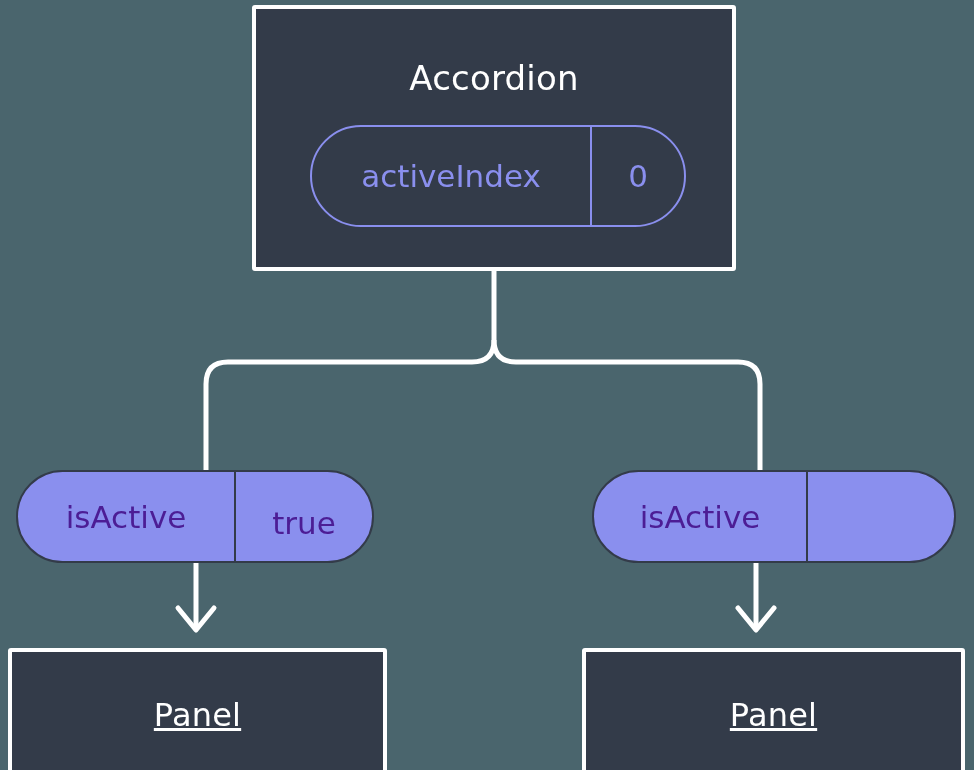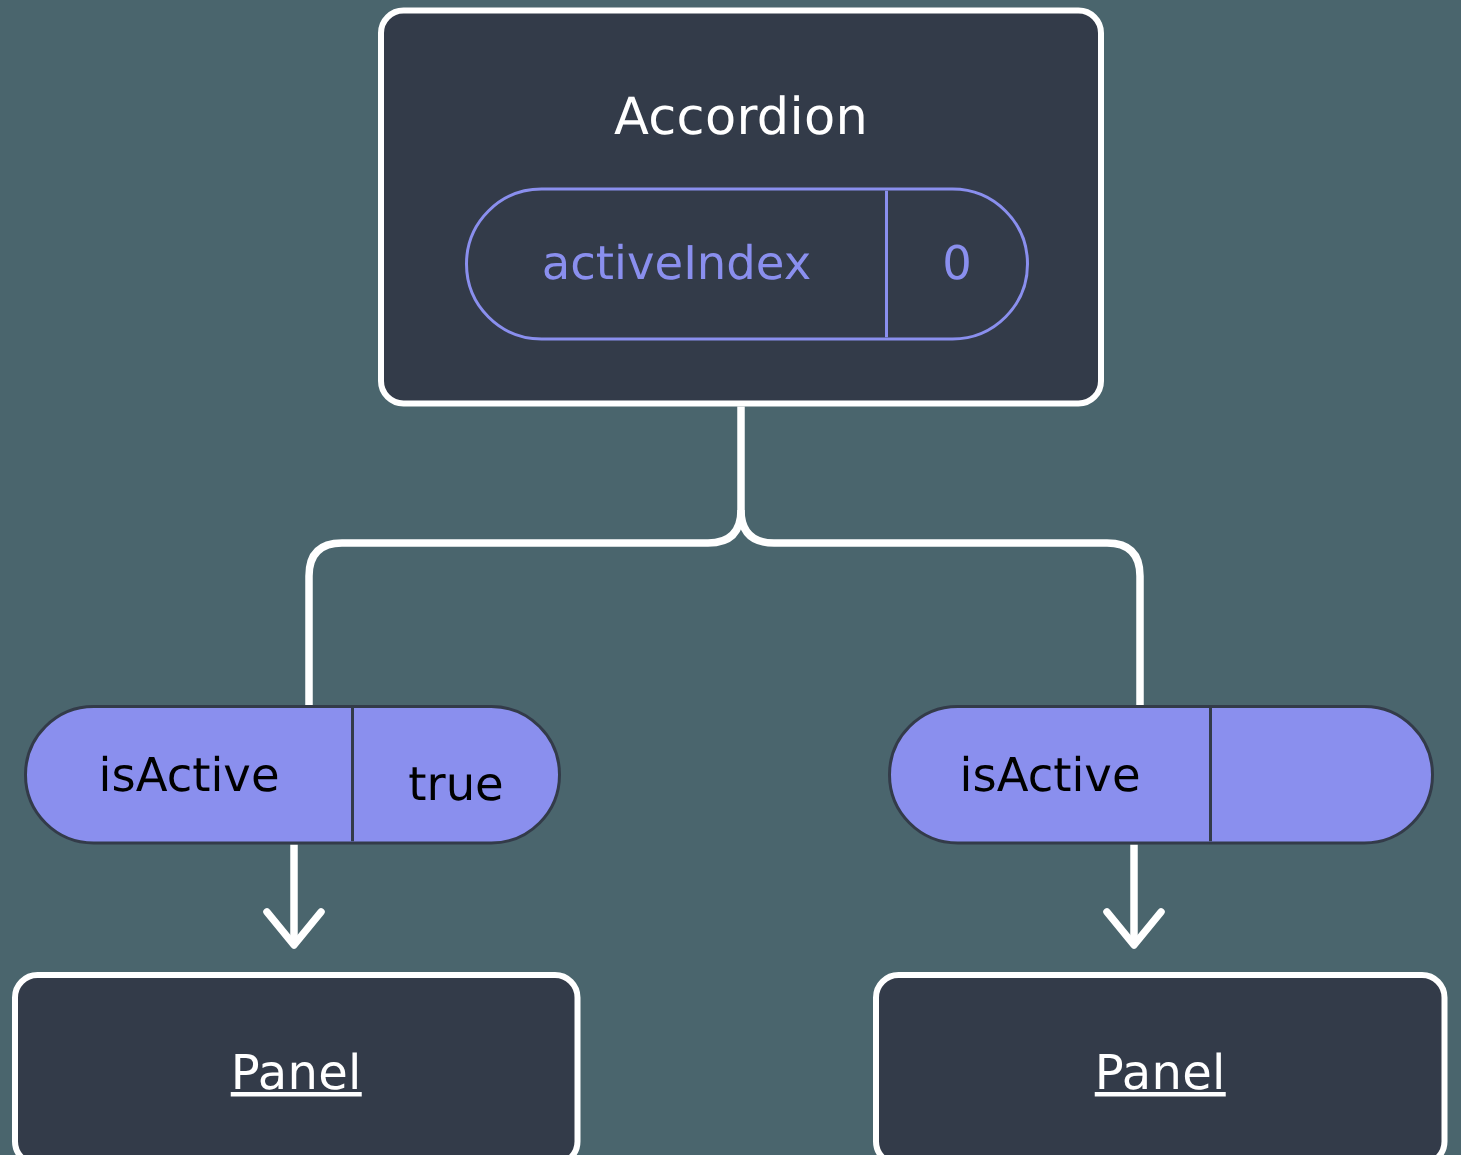--- a/index.html
+++ b/index.html
@@ -30,21 +30,21 @@
     z-index: 1;
   }
 
   
   .node-box {
     position: absolute;
     z-index: 2;
     box-sizing: border-box;
     background: #333b49;
     border: 4px solid #ffffff;
-    border-radius: 17px;
+    border-radius: 3px;
     color: #ffffff;
   }
 
   #accordion-box {
     left: 252px;
     top: 5px;
     width: 484px;
     height: 266px;
   }
   .box-title {
@@ -98,21 +98,21 @@
   
   .pill-filled {
     position: absolute;
     z-index: 2;
     box-sizing: border-box;
     display: flex;
     align-items: stretch;
     background: #8a8fee;
     border: 2px solid #333b49;
     border-radius: 999px;
-    color: #000000;
+    color: #4c1d95;
     overflow: hidden;
   }
   .pill-filled .pill-key,
   .pill-filled .pill-val {
     display: flex;
     align-items: center;
     justify-content: center;
     font-size: 31px;
     white-space: nowrap;
   }

